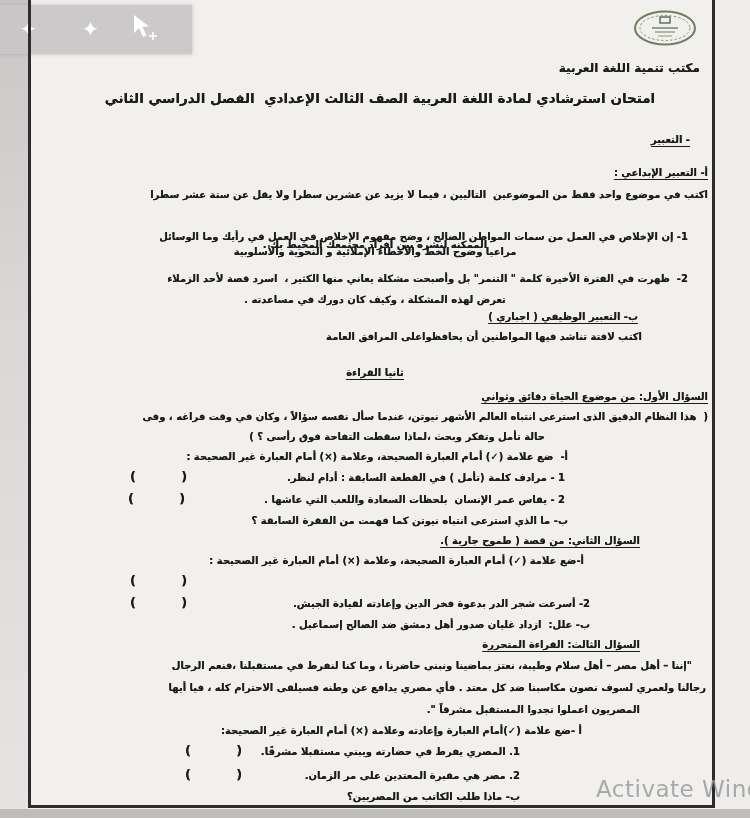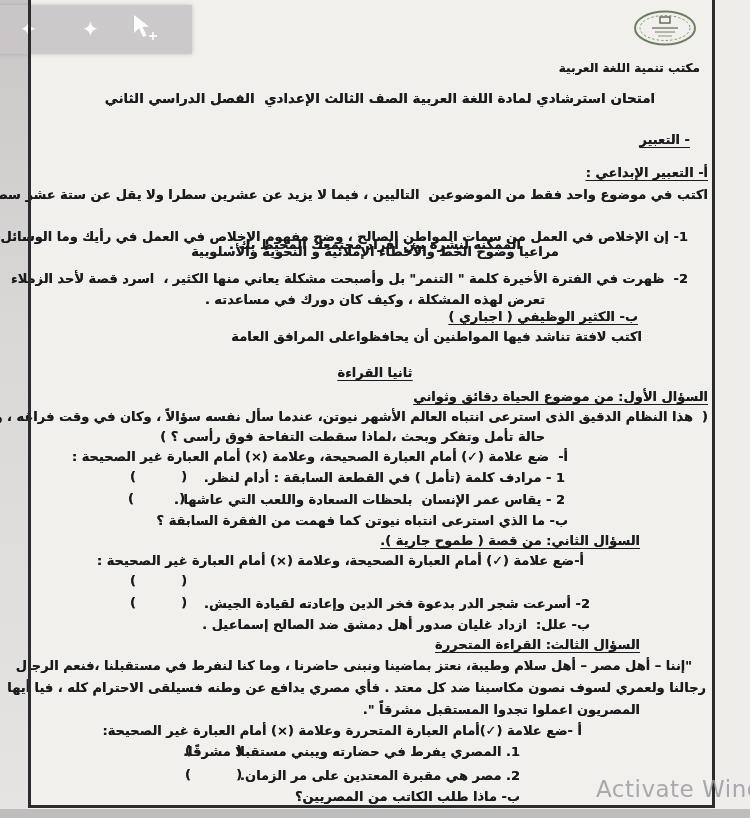--- a/index.html
+++ b/index.html
@@ -24,21 +24,21 @@
   .toolbar{position:absolute;left:0;top:5px;width:192px;height:49px;
     background:rgba(201,198,199,0.93);box-shadow:0 0 4px rgba(120,118,118,.4);z-index:4;}
   .tb-icon{position:absolute;top:10px;color:#ffffff;font-size:20px;line-height:28px;
     text-shadow:0 0 1px rgba(255,255,255,.8);cursor:default;}
   .tb-icon svg{display:block;}
 
   
   .doc{position:absolute;left:0;top:0;width:750px;height:818px;z-index:3;
     color:#1b1b1d;filter:blur(0.25px);}
   .line{position:absolute;direction:rtl;white-space:pre;font-weight:700;
-    font-size:13px;line-height:17px;text-shadow:0 0 .6px rgba(27,27,29,.85);}
+    font-size:10px;line-height:17px;text-shadow:0 0 .6px rgba(27,27,29,.85);}
   .center{left:90px;right:90px;text-align:center;}
   .u{text-decoration:underline;text-underline-offset:3px;}
   .parens{position:absolute;direction:ltr;white-space:pre;font-weight:700;
     font-size:13px;text-shadow:0 0 .6px rgba(27,27,29,.85);}
   .office{font-size:12px;}
   .title{font-size:13.5px;}
 
   
   .seal{position:absolute;left:632px;top:9px;z-index:3;}
 
@@ -73,21 +73,21 @@
     <div class="line u" style="top:131px;right:60px;">- التعبير</div>
     <div class="line u" style="top:164px;right:42px;">أ- التعبير الإبداعي :</div>
     <div class="line" style="top:186px;right:42px;">اكتب في موضوع واحد فقط من الموضوعين  التاليين ، فيما لا يزيد عن عشرين سطرا ولا يقل عن ستة عشر سطرا</div>
     <div class="line center" style="top:207px;margin-top:36px;">مراعيا وضوح الخط والأخطاء الإملائية و النحوية والأسلوبية</div>
 
     <div class="line" style="top:228px;right:62px;">1- إن الإخلاص في العمل من سمات المواطن الصالح ، وضح مفهوم الإخلاص في العمل في رأيك وما الوسائل</div>
     <div class="line center" style="top:236px;">الممكنه لنشره بين أفراد مجتمعك المحيط بك .</div>
     <div class="line" style="top:270px;right:62px;">2-  ظهرت في الفترة الأخيرة كلمة " التنمر" بل وأصبحت مشكلة يعاني منها الكثير ،  اسرد قصة لأحد الزملاء</div>
     <div class="line center" style="top:291px;">تعرض لهذه المشكلة ، وكيف كان دورك في مساعدته .</div>
 
-    <div class="line u" style="top:308px;right:112px;">ب- الكثير الوظيفي ( اجباري )</div>
+    <div class="line u" style="top:308px;right:112px;">ب- التعبير الوظيفي ( اجباري )</div>
     <div class="line" style="top:328px;right:108px;">اكتب لافتة تناشد فيها المواطنين أن يحافظواعلى المرافق العامة</div>
 
     <div class="line u center" style="top:364px;">ثانيا القراءة</div>
 
     <div class="line u" style="top:388px;right:42px;">السؤال الأول: من موضوع الحياة دقائق وثواني</div>
     <div class="line" style="top:408px;right:42px;">(  هذا النظام الدقيق الذى استرعى انتباه العالم الأشهر نيوتن، عندما سأل نفسه سؤالاً ، وكان في وقت فراغه ، وفى</div>
     <div class="line" style="top:428px;right:205px;">حالة تأمل وتفكر وبحث ،لماذا سقطت التفاحة فوق رأسى ؟ )</div>
     <div class="line" style="top:448px;right:182px;">أ-  ضع علامة (✓) أمام العبارة الصحيحة، وعلامة (×) أمام العبارة غير الصحيحة :</div>
     <div class="line" style="top:469px;right:185px;">1 - مرادف كلمة (تأمل ) في القطعة السابقة : أدام لنظر.</div>
     <div class="parens" style="top:469px;left:130px;">(          )</div>
@@ -99,21 +99,21 @@
     <div class="line" style="top:552px;right:166px;">أ-ضع علامة (✓) أمام العبارة الصحيحة، وعلامة (×) أمام العبارة غير الصحيحة :</div>
     <div class="parens" style="top:573px;left:130px;">(          )</div>
     <div class="line" style="top:595px;right:160px;">2- أسرعت شجر الدر بدعوة فخر الدين وإعادته لقيادة الجيش.</div>
     <div class="parens" style="top:595px;left:130px;">(          )</div>
     <div class="line u" style="top:636px;right:110px;">السؤال الثالث: القراءة المتحررة</div>
 
     <div class="line" style="top:616px;right:160px;">ب- علل:  ازداد غليان صدور أهل دمشق ضد الصالح إسماعيل .</div>
     <div class="line" style="top:657px;right:58px;">"إننا – أهل مصر – أهل سلام وطيبة، نعتز بماضينا ونبنى حاضرنا ، وما كنا لنفرط في مستقبلنا ،فنعم الرجال</div>
     <div class="line" style="top:679px;right:44px;">رجالنا ولعمري لسوف نصون مكاسبنا ضد كل معتد . فأي مصري يدافع عن وطنه فسيلقى الاحترام كله ، فيا أيها</div>
     <div class="line" style="top:701px;right:110px;">المصريون اعملوا تجدوا المستقبل مشرقاً ".</div>
-    <div class="line" style="top:722px;right:168px;">أ -ضع علامة (✓)أمام العبارة المتحررة وعلامة (×) أمام العبارة غير الصحيحة:</div>
+    <div class="line" style="top:722px;right:168px;">أ -ضع علامة (✓)أمام العبارة وإعادته وعلامة (×) أمام العبارة غير الصحيحة:</div>
     <div class="line" style="top:743px;right:230px;">1. المصري يفرط في حضارته ويبني مستقبلا مشرقًا.</div>
     <div class="parens" style="top:743px;left:185px;">(          )</div>
     <div class="line" style="top:767px;right:230px;">2. مصر هي مقبرة المعتدين على مر الزمان.</div>
     <div class="parens" style="top:767px;left:185px;">(          )</div>
     <div class="line" style="top:788px;right:230px;">ب- ماذا طلب الكاتب من المصريين؟</div>
   </div>
 
   <div class="toolbar">
     <span class="tb-icon" style="left:20px;">✦</span>
     <span class="tb-icon" style="left:82px;">✦</span>

